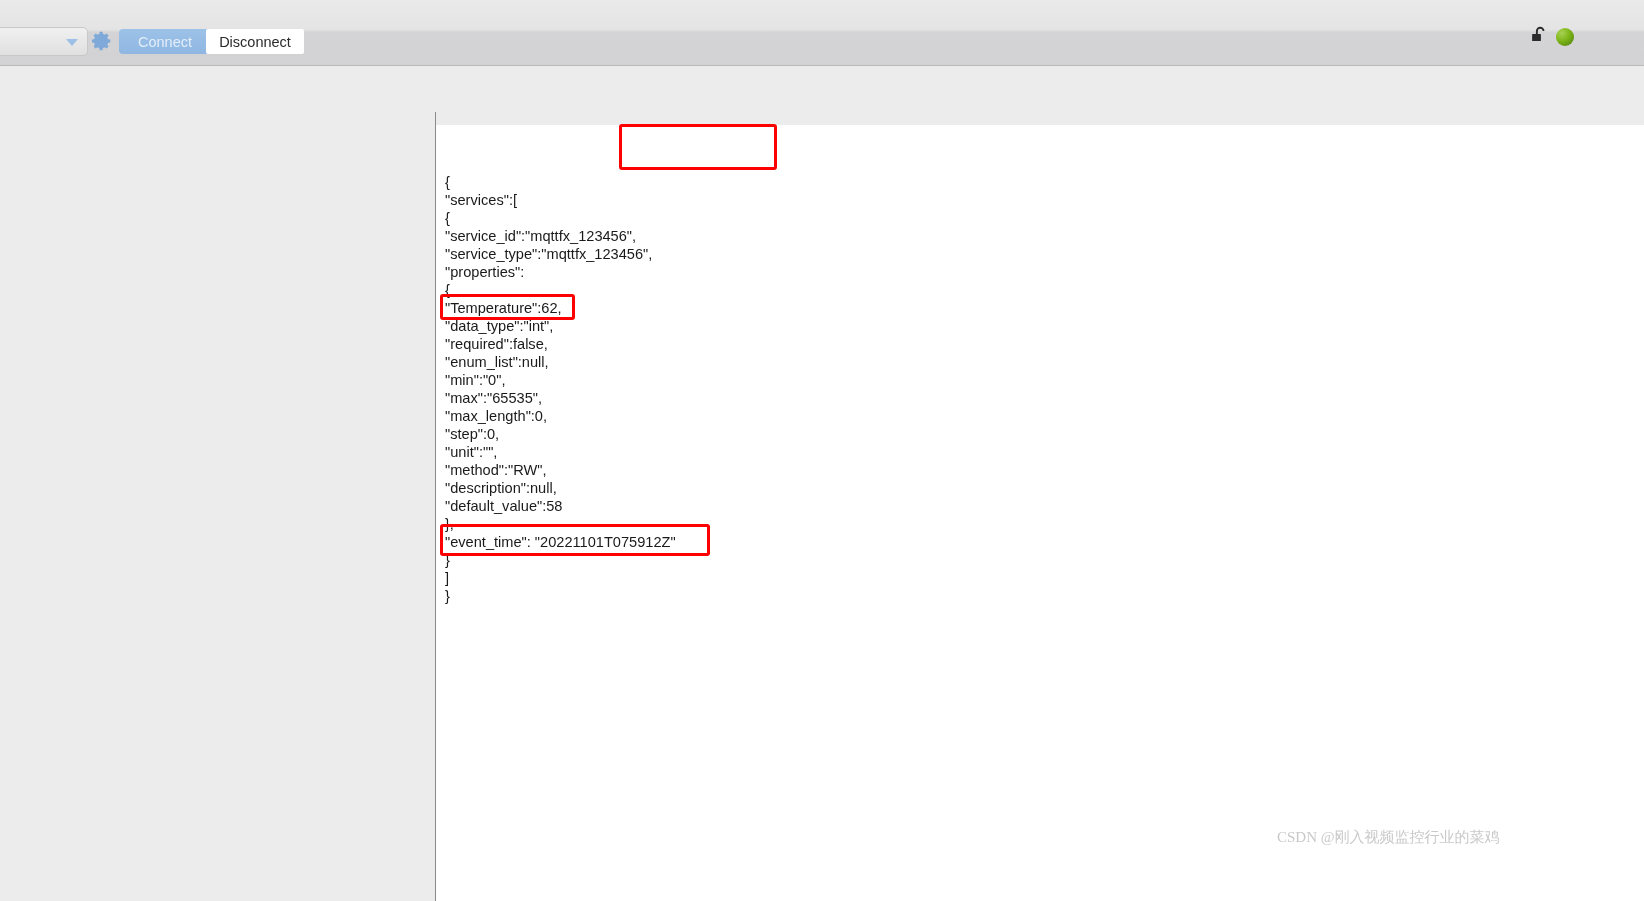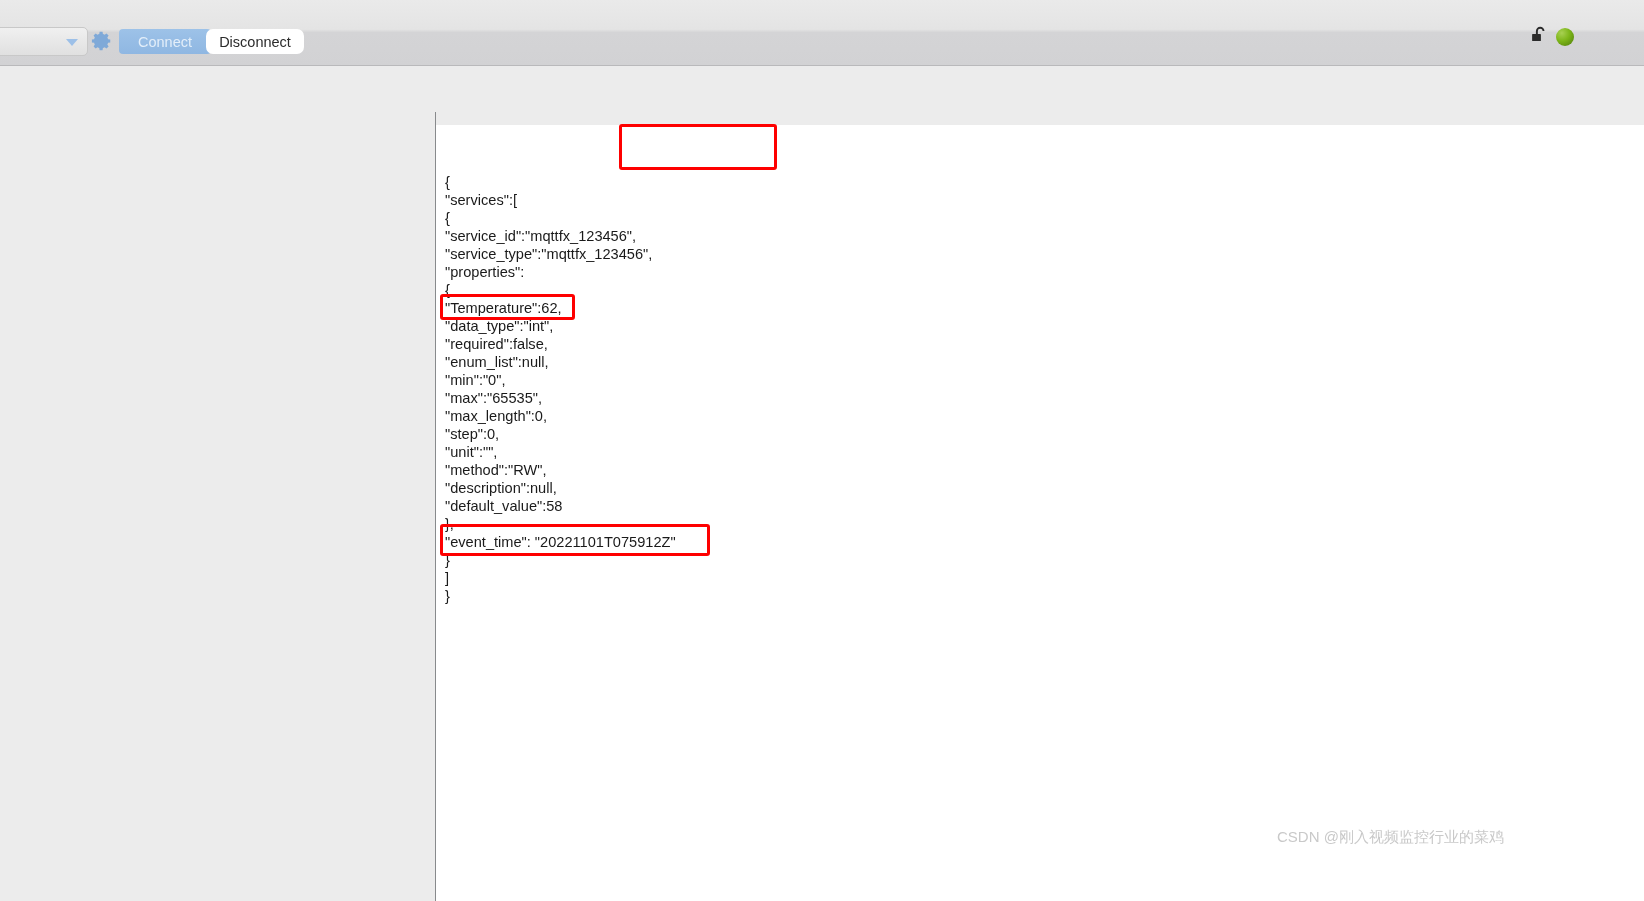--- a/index.html
+++ b/index.html
@@ -60,21 +60,21 @@
     font-family: "Liberation Sans", sans-serif;
     cursor: default;
     padding: 0;
   }
   .btn-disconnect {
     position: absolute;
     left: 206px; top: 29px;
     width: 98px; height: 25px;
     background: #ffffff;
     border: none;
-    border-radius: 7px;
+    border-radius: 2px;
     color: #2b2b2b;
     font-size: 14.5px;
     font-family: "Liberation Sans", sans-serif;
     cursor: pointer;
     padding: 0;
   }
   .lock-icon {
     position: absolute;
     left: 1529px; top: 24px;
     width: 22px; height: 22px;
@@ -222,21 +222,21 @@
   #annot-topic  { left: 619px; top: 124px; width: 158px; height: 46px; }
   #annot-temp   { left: 440px; top: 294px; width: 135px; height: 26px; }
   #annot-time   { left: 440px; top: 524px; width: 270px; height: 32px; }
 
   
   .watermark {
     position: absolute;
     left: 1277px; top: 828px;
     font-size: 15px;
     color: #c9c9c9;
-    font-family: Liberation Sans, sans-serif;
+    font-family: Liberation Serif, serif;
     white-space: nowrap;
     text-align: right;
   }
 </style>
 </head>
 <body>
 
 <div class="toolbar">
 
   <div class="broker-combo">

